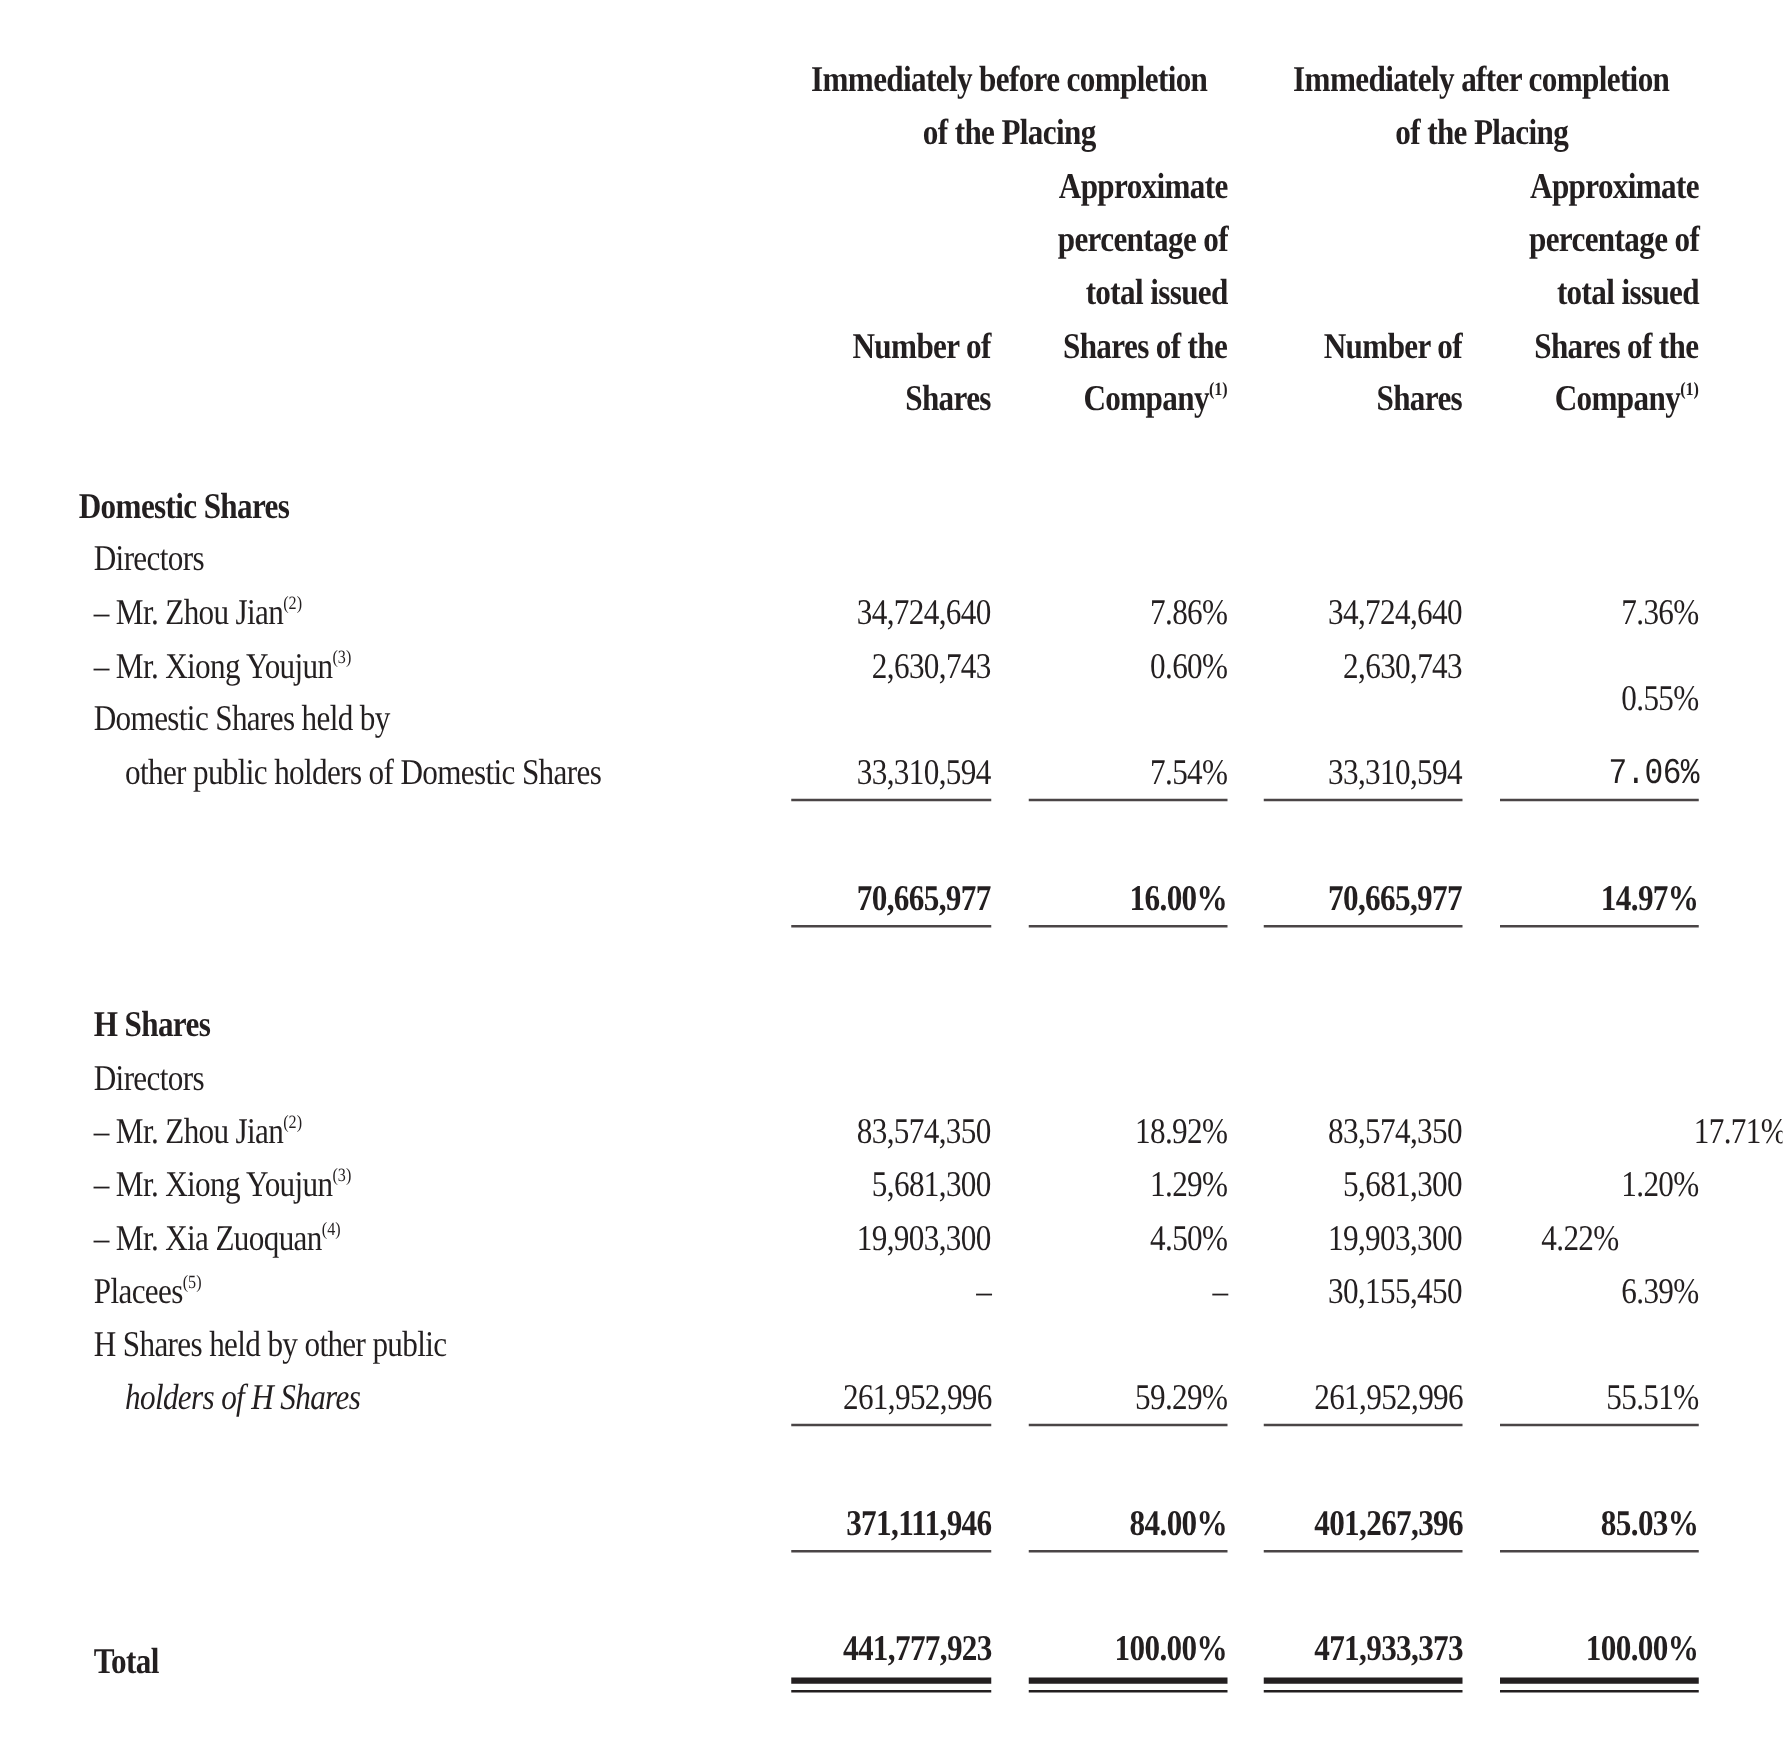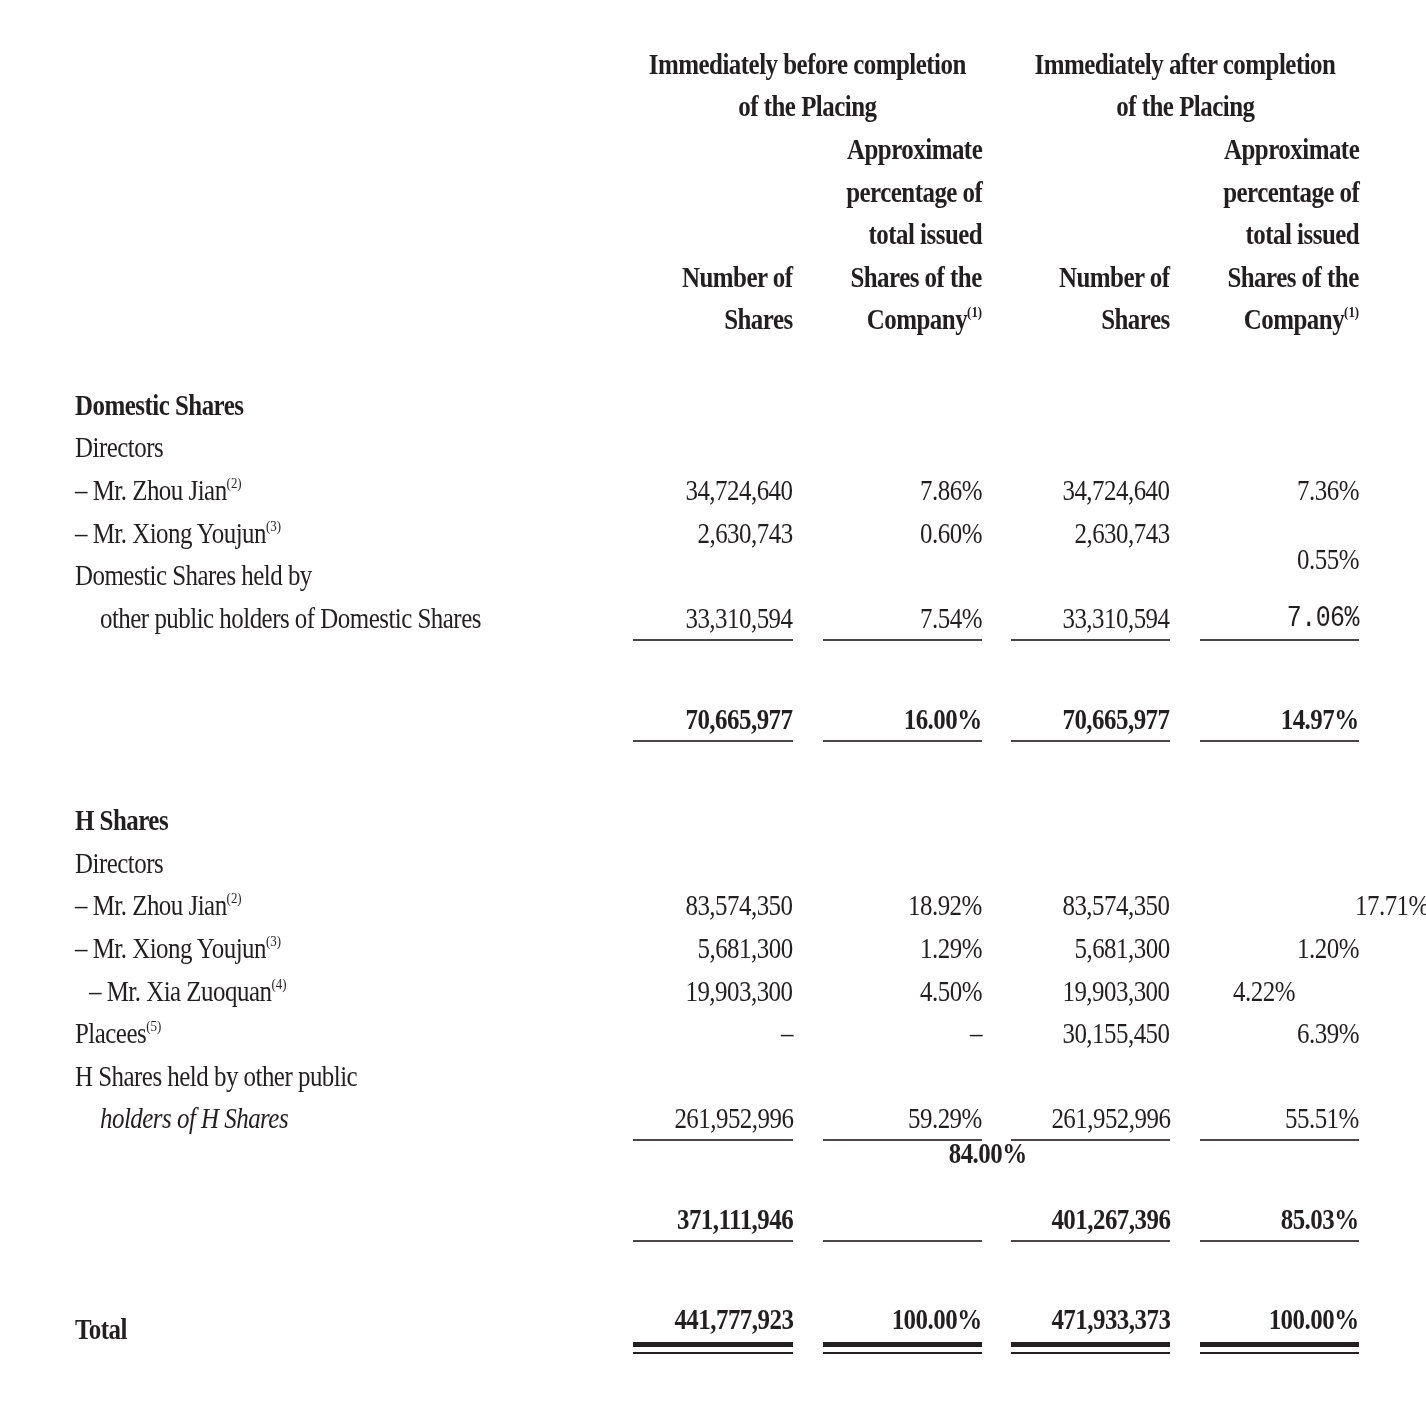--- a/index.html
+++ b/index.html
@@ -44,21 +44,21 @@
   <div class="t b r" style="left:1158px; top:178px; width:201px;"><span class="cond condR">percentage of</span></div>
   <div class="t b r" style="left:1158px; top:220px; width:201px;"><span class="cond condR">total issued</span></div>
   <div class="t b r" style="left:1158px; top:263px; width:201px;"><span class="cond condR">Shares of the</span></div>
   <div class="t b r" style="left:1158px; top:305px; width:201px;"><span class="cond condR"><span>Company</span><sup>(1)</sup></span></div>
 
   <div class="t b r" style="left:1000px; top:263px; width:170px;"><span class="cond condR">Number of</span></div>
   <div class="t b r" style="left:1000px; top:305px; width:170px;"><span class="cond condR">Shares</span></div>
 </div>
 
 <div>
-  <div class="t b" style="left:75px; top:391px;"><span class="cond condL">Domestic Shares</span></div>
+  <div class="t b" style="left:63px; top:391px;"><span class="cond condL">Domestic Shares</span></div>
   <div class="t" style="left:75px; top:433px;"><span class="cond condL">Directors</span></div>
 
   <div>
     <div class="t" style="left:75px; top:476px;"><span class="cond condL"><span>– Mr. Zhou Jian</span><sup>(2)</sup></span></div>
     <div class="t r" style="left:620px; top:476px; width:173px;"><span class="cond condR">34,724,640</span></div>
     <div class="t r" style="left:780px; top:476px; width:202px;"><span class="cond condR">7.86%</span></div>
     <div class="t r" style="left:1000px; top:476px; width:170px;"><span class="cond condR">34,724,640</span></div>
     <div class="t r" style="left:1158px; top:476px; width:201px;"><span class="cond condR">7.36%</span></div>
   </div>
 
@@ -111,21 +111,21 @@
 
   <div>
     <div class="t" style="left:75px; top:934px;"><span class="cond condL"><span>– Mr. Xiong Youjun</span><sup>(3)</sup></span></div>
     <div class="t r" style="left:620px; top:934px; width:173px;"><span class="cond condR">5,681,300</span></div>
     <div class="t r" style="left:780px; top:934px; width:202px;"><span class="cond condR">1.29%</span></div>
     <div class="t r" style="left:1000px; top:934px; width:170px;"><span class="cond condR">5,681,300</span></div>
     <div class="t r" style="left:1158px; top:934px; width:201px;"><span class="cond condR">1.20%</span></div>
   </div>
 
   <div>
-    <div class="t" style="left:75px; top:977px;margin-left:14px;"><span class="cond condL"><span>– Mr. Xia Zuoquan</span><sup>(4)</sup></span></div>
+    <div class="t" style="left:75px; top:977px;"><span class="cond condL"><span>– Mr. Xia Zuoquan</span><sup>(4)</sup></span></div>
     <div class="t r" style="left:620px; top:977px; width:173px;"><span class="cond condR">19,903,300</span></div>
     <div class="t r" style="left:780px; top:977px; width:202px;"><span class="cond condR">4.50%</span></div>
     <div class="t r" style="left:1000px; top:977px; width:170px;"><span class="cond condR">19,903,300</span></div>
     <div class="t r" style="left:1158px; top:977px; width:201px;text-align:center;"><span class="cond condR">4.22%</span></div>
   </div>
 
   <div>
     <div class="t" style="left:75px; top:1019px;"><span class="cond condL"><span>Placees</span><sup>(5)</sup></span></div>
     <div class="t r" style="left:620px; top:1019px; width:173px;"><span class="cond condR">–</span></div>
     <div class="t r" style="left:780px; top:1019px; width:202px;"><span class="cond condR">–</span></div>
@@ -142,21 +142,21 @@
     <div class="t r" style="left:1158px; top:1104px; width:201px;"><span class="cond condR">55.51%</span></div>
   </div>
 
   <div class="rule" style="left:633px; top:1139px; width:160px;"></div>
   <div class="rule" style="left:823px; top:1139px; width:159px;"></div>
   <div class="rule" style="left:1011px; top:1139px; width:159px;"></div>
   <div class="rule" style="left:1200px; top:1139px; width:159px;"></div>
 
   <div>
     <div class="t b r" style="left:620px; top:1205px; width:173px;"><span class="cond condR">371,111,946</span></div>
-    <div class="t b r" style="left:780px; top:1139px; width:202px;padding-left:45px;"><span class="cond condR">84.00%</span></div>
+    <div class="t b r" style="left:780px; top:1205px; width:202px;"><span class="cond condR">84.00%</span></div>
     <div class="t b r" style="left:1000px; top:1205px; width:170px;"><span class="cond condR">401,267,396</span></div>
     <div class="t b r" style="left:1158px; top:1205px; width:201px;"><span class="cond condR">85.03%</span></div>
   </div>
 
   <div class="rule" style="left:633px; top:1240px; width:160px;"></div>
   <div class="rule" style="left:823px; top:1240px; width:159px;"></div>
   <div class="rule" style="left:1011px; top:1240px; width:159px;"></div>
   <div class="rule" style="left:1200px; top:1240px; width:159px;"></div>
 </div>
 

